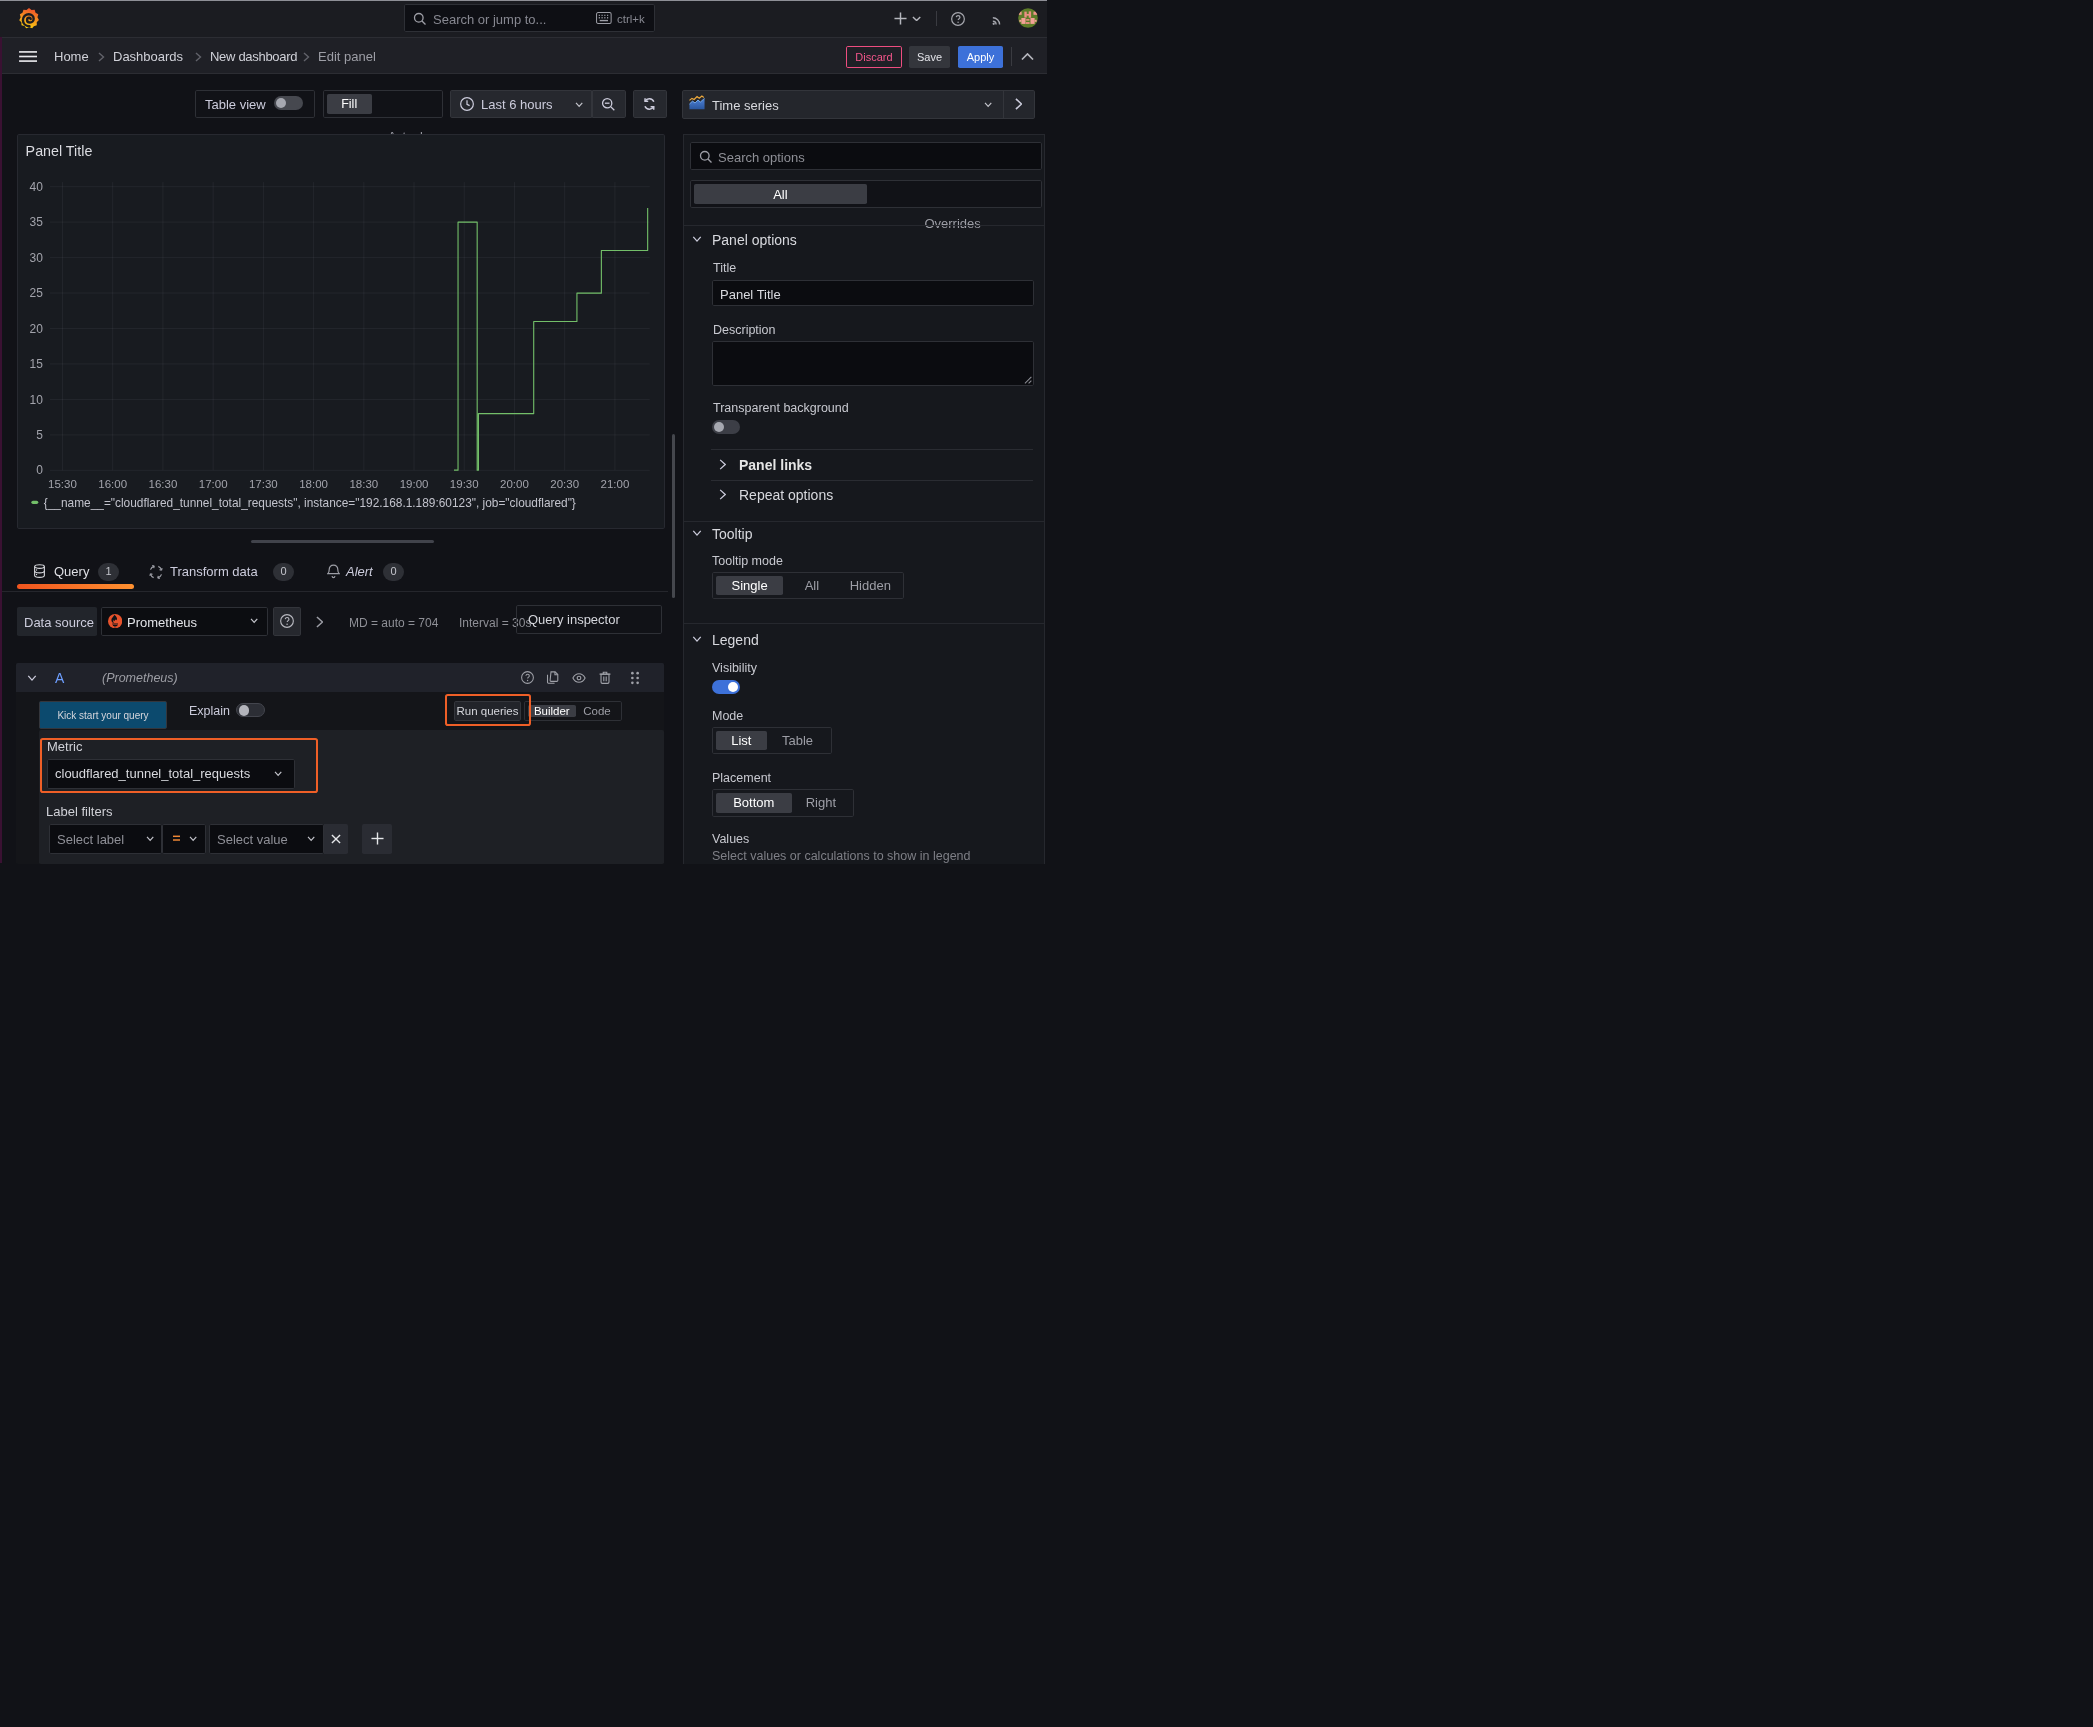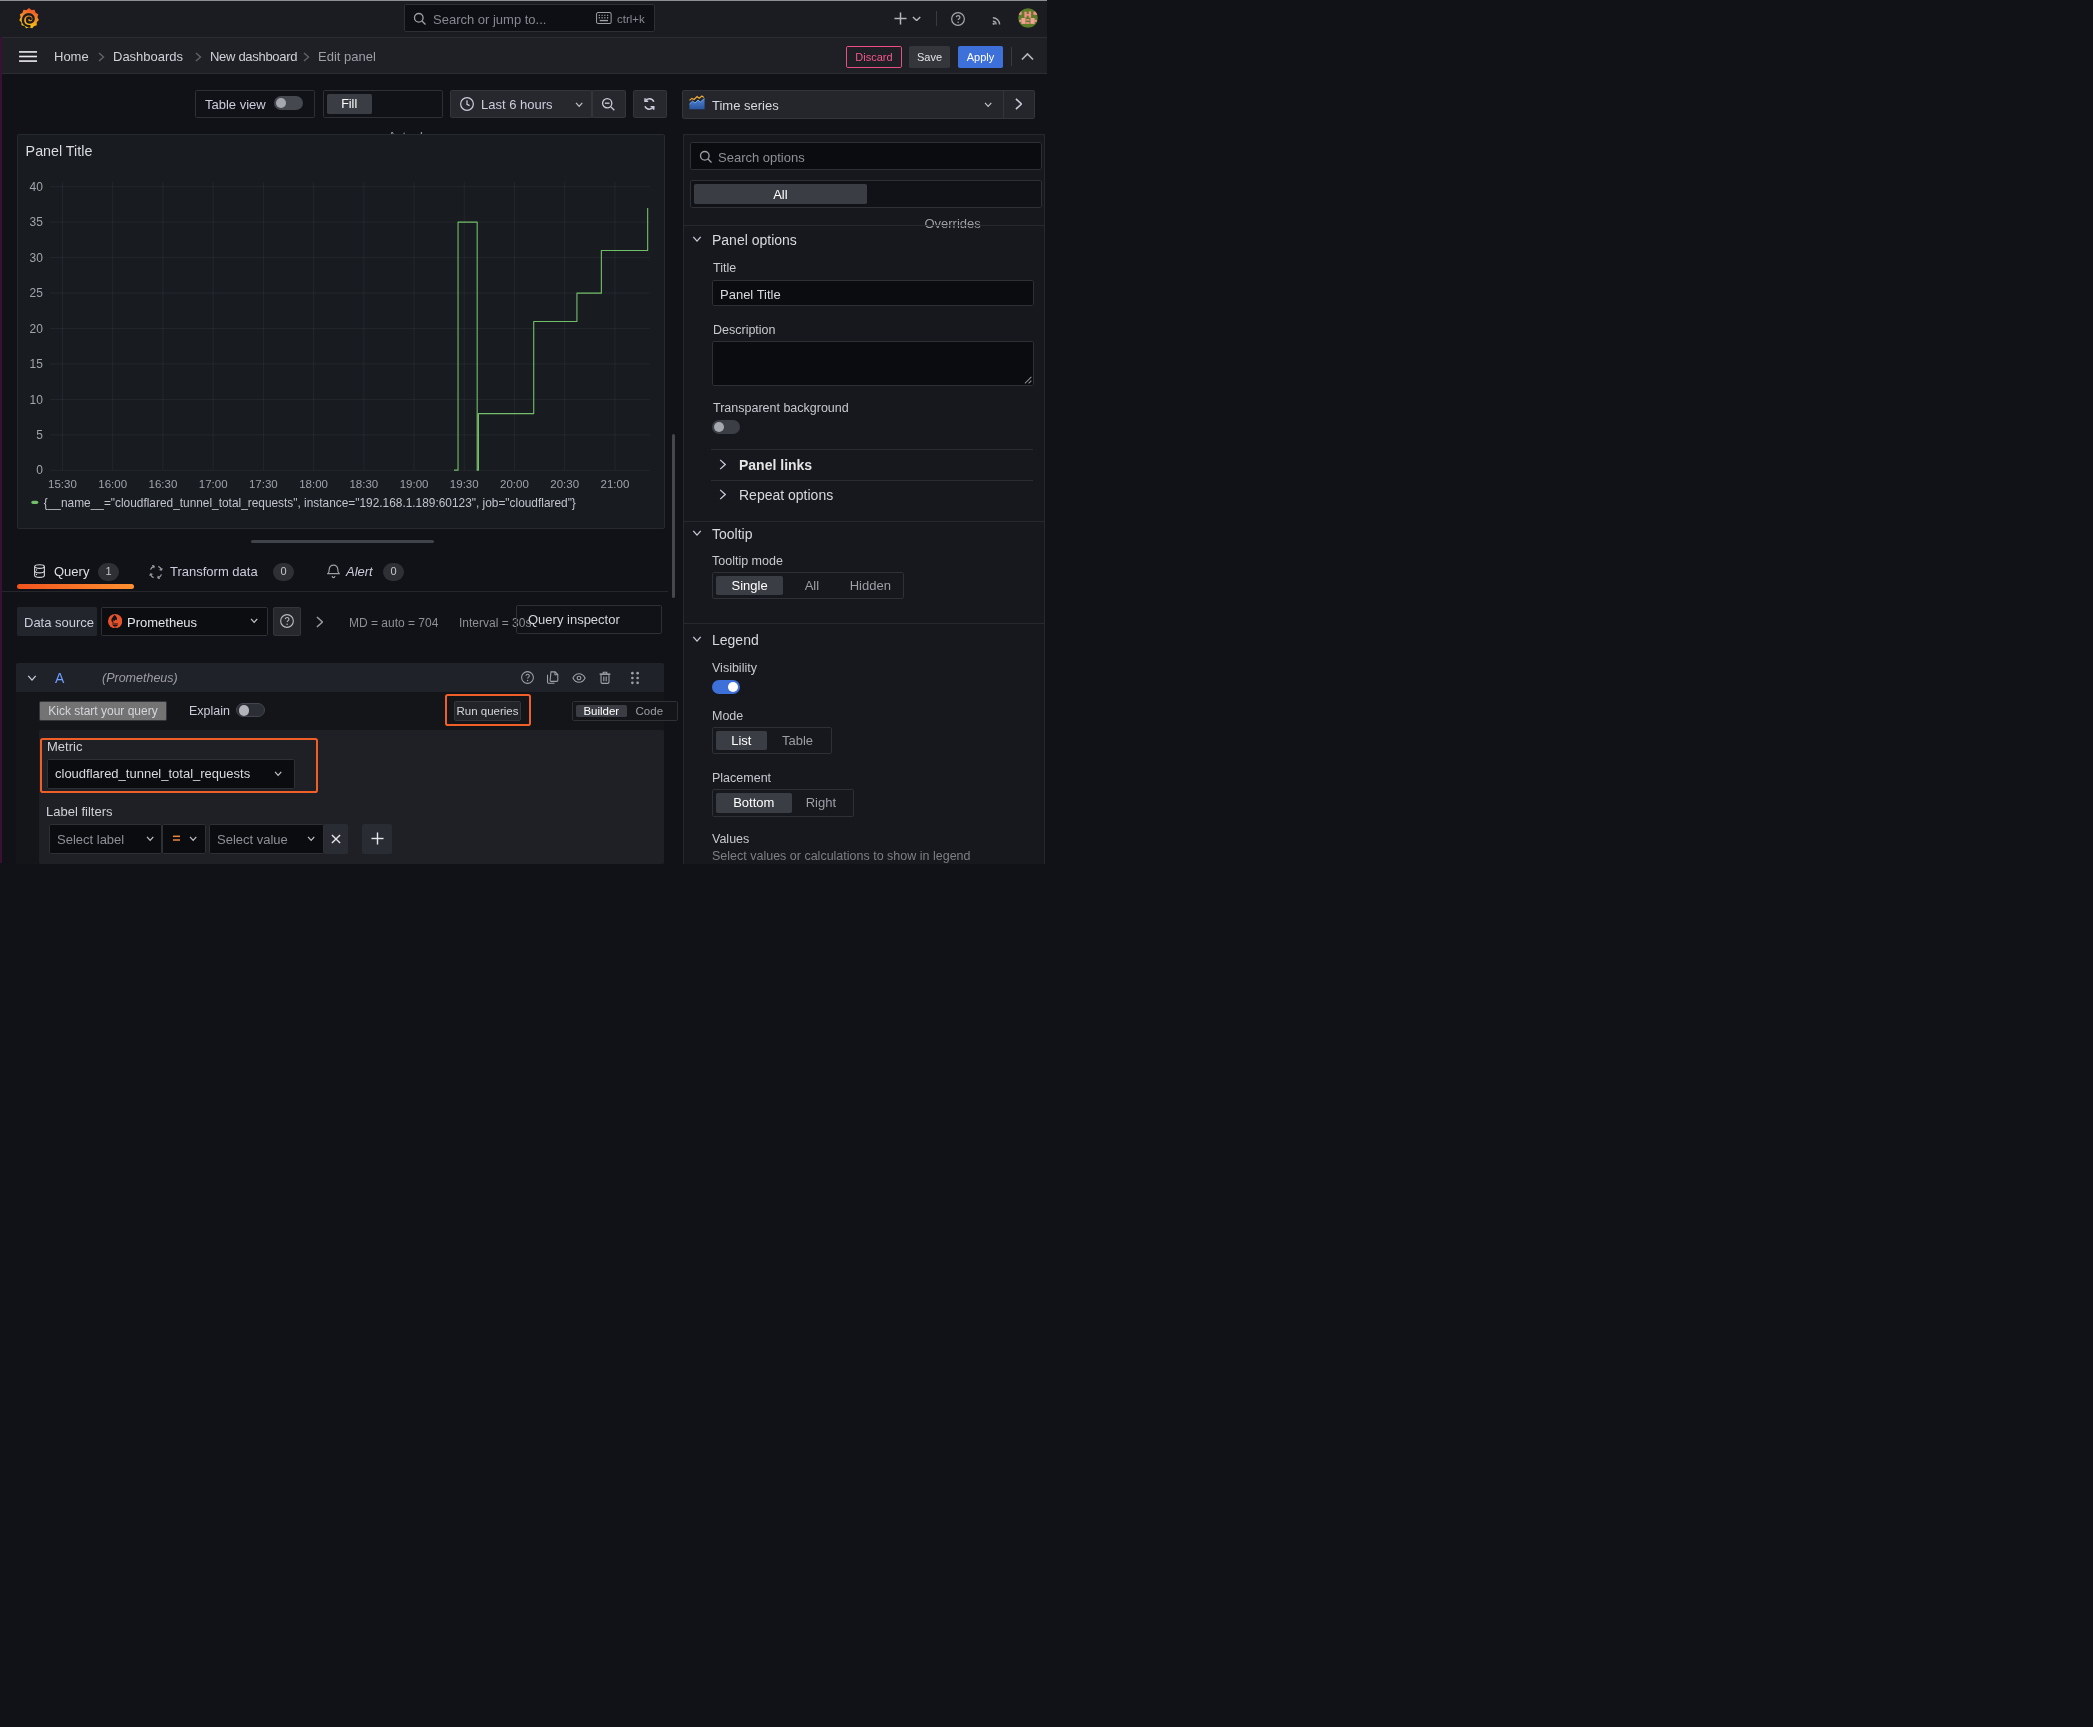--- a/index.html
+++ b/index.html
@@ -341,28 +341,28 @@
       </svg>
     <svg class="abs" style="left:630px;top:671px;" width="10" height="14" viewBox="0 0 11 15" fill="#9fa1a8">
       <circle cx="2.6" cy="2.2" r="1.45"></circle>
         <circle cx="8.4" cy="2.2" r="1.45"></circle>
       <circle cx="2.6" cy="7.5" r="1.45"></circle>
         <circle cx="8.4" cy="7.5" r="1.45"></circle>
       <circle cx="2.6" cy="12.8" r="1.45"></circle>
         <circle cx="8.4" cy="12.8" r="1.45"></circle>
       </svg>
 
-    <div class="btn" style="left:39px;top:701px;width:128px;height:20px;background:#737373;border:0.9px solid #34363c;color:#d5d6dc;font-size:12px;">Kick start your query</div>
+    <div class="btn" style="left:39px;top:701px;width:128px;height:28px;background:#0c4a6e;border:0.9px solid #34363c;color:#d5d6dc;font-size:10px;">Kick start your query</div>
     <div class="txt" style="left:189px;top:704px;font-size:12.5px;color:#ccccdc;">Explain</div>
     <div class="toggle" style="left:236px;top:703px;width:29px;height:14.3px;background:#2c2e35;border:0.9px solid #43454d;border-radius:7.4px;">
       <div class="knob" style="left:1.8px;top:1.4px;width:10.6px;height:10.6px;background:#b3b4bb;"></div>
       </div>
     <div class="btn" style="left:454px;top:701px;width:67px;height:20px;background:#22242a;border:0.9px solid #34363c;color:#d5d6dc;font-size:11.5px;">Run queries</div>
     <div class="obox" style="left:445px;top:694px;width:86px;height:32px;"></div>
-    <div class="radio" style="left:572px;top:701px;width:106px;height:20px;background:#141519;">
+    <div class="radio" style="left:524px;top:701px;width:98px;height:20px;background:#141519;">
       <div class="seg on" style="width:51px;font-size:11.5px;font-weight:500;">Builder</div>
       <div class="seg" style="width:45px;font-size:11.5px;">Code</div>
     </div>
 
     <div class="abs" style="left:39px;top:730px;width:625px;height:134px;background:#1e2025;border-radius:1.8px;"></div>
     <div class="txt" style="left:47px;top:739px;font-size:13px;color:#d0d1d7;">Metric</div>
     <div class="input" style="left:47px;top:759px;width:248px;height:29.5px;"></div>
     <div class="txt" style="left:55px;top:766px;font-size:13px;color:#d9dadf;">cloudflared_tunnel_total_requests</div>
     <svg class="abs" style="left:274px;top:771px;" width="8.3" height="5.5" viewBox="0 0 10 7" stroke="#c3c4cb" stroke-width="1.5" fill="none">
         <polyline points="1,1 5,5.5 9,1"></polyline>

